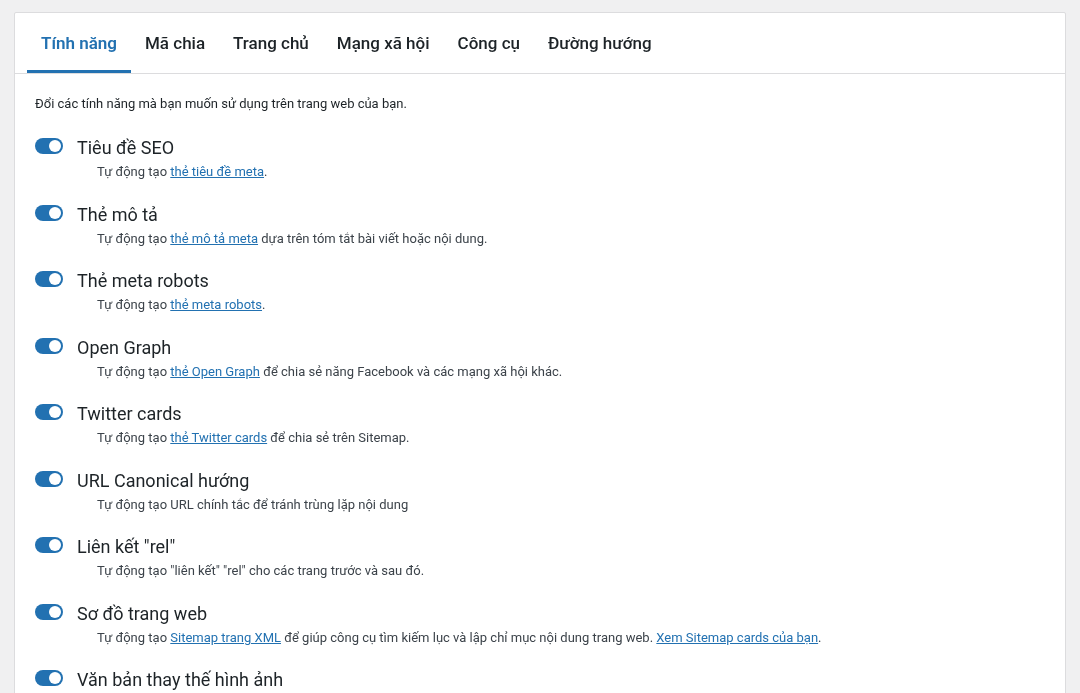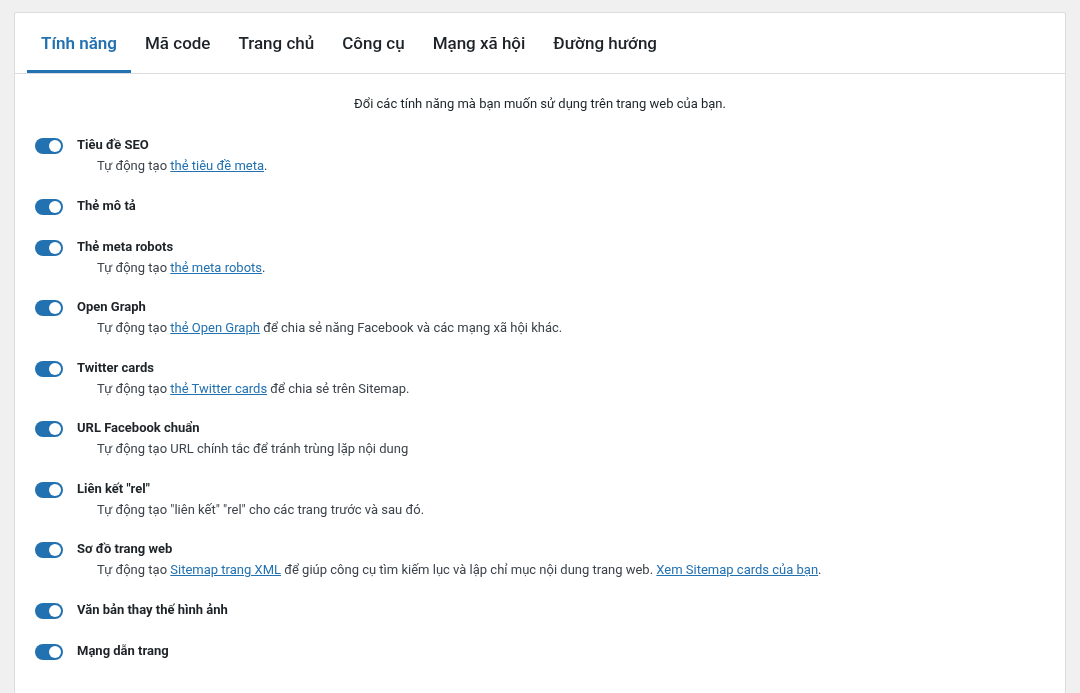--- a/index.html
+++ b/index.html
@@ -33,21 +33,20 @@
     border-bottom-color: #2271b1;
     font-weight: 600;
   }
   .content {
     padding: 22px 20px 30px 20px;
   }
   .intro {
     margin-bottom: 26px;
     color: #1d2327;
     font-size: 13px;
-    text-align: center;
   }
   .feature {
     display: flex;
     align-items: flex-start;
     margin-bottom: 22px;
   }
   .toggle {
     width: 28px;
     height: 16px;
     background: #2271b1;
@@ -63,62 +62,63 @@
     position: absolute;
     width: 12px;
     height: 12px;
     background: #fff;
     border-radius: 50%;
     top: 2px;
     right: 2px;
   }
   .feature-text { flex: 1; }
   .feature-title {
-    font-weight: 700;
-    font-size: 13px;
+    font-weight: 400;
+    font-size: 18px;
     color: #1d2327;
     margin-bottom: 4px;
   }
   .feature-desc {
     font-size: 13px;
     color: #3c434a;
     line-height: 1.5;
     margin-left: 20px;
   }
   .feature-desc a {
     color: #2271b1;
     text-decoration: underline;
   }
 </style>
 </head>
 <body>
 
 <div class="panel">
   <div class="tabs" id="tabs-nav">
       <div class="tab active">Tính năng</div>
-      <div class="tab">Mã code</div>
+      <div class="tab">Mã chia</div>
       <div class="tab">Trang chủ</div>
+      <div class="tab">Mạng xã hội</div>
       <div class="tab">Công cụ</div>
-      <div class="tab">Mạng xã hội</div>
       <div class="tab">Đường hướng</div>
     </div>
   <div class="content">
     <p class="intro">Đổi các tính năng mà bạn muốn sử dụng trên trang web của bạn.</p>
     <div id="features-list">
         <div class="feature">
           <div class="toggle"></div>
           <div class="feature-text">
             <div class="feature-title">Tiêu đề SEO</div>
             <div class="feature-desc"><span>Tự động tạo </span><a href="#">thẻ tiêu đề meta</a><span>.</span></div>
           </div>
         </div>
         <div class="feature">
           <div class="toggle"></div>
           <div class="feature-text">
             <div class="feature-title">Thẻ mô tả</div>
+            <div class="feature-desc"><span>Tự động tạo </span><a href="#">thẻ mô tả meta</a><span> dựa trên tóm tắt bài viết hoặc nội dung.</span></div>
           </div>
         </div>
         <div class="feature">
           <div class="toggle"></div>
           <div class="feature-text">
             <div class="feature-title">Thẻ meta robots</div>
             <div class="feature-desc"><span>Tự động tạo </span><a href="#">thẻ meta robots</a><span>.</span></div>
           </div>
         </div>
         <div class="feature">
@@ -131,21 +131,21 @@
         <div class="feature">
           <div class="toggle"></div>
           <div class="feature-text">
             <div class="feature-title">Twitter cards</div>
             <div class="feature-desc"><span>Tự động tạo </span><a href="#">thẻ Twitter cards</a><span> để chia sẻ trên Sitemap.</span></div>
           </div>
         </div>
         <div class="feature">
           <div class="toggle"></div>
           <div class="feature-text">
-            <div class="feature-title">URL Facebook chuẩn</div>
+            <div class="feature-title">URL Canonical hướng</div>
             <div class="feature-desc"><span>Tự động tạo URL chính tắc để tránh trùng lặp nội dung</span></div>
           </div>
         </div>
         <div class="feature">
           <div class="toggle"></div>
           <div class="feature-text">
             <div class="feature-title">Liên kết "rel"</div>
             <div class="feature-desc"><span>Tự động tạo "liên kết" "rel" cho các trang trước và sau đó.</span></div>
           </div>
         </div>

